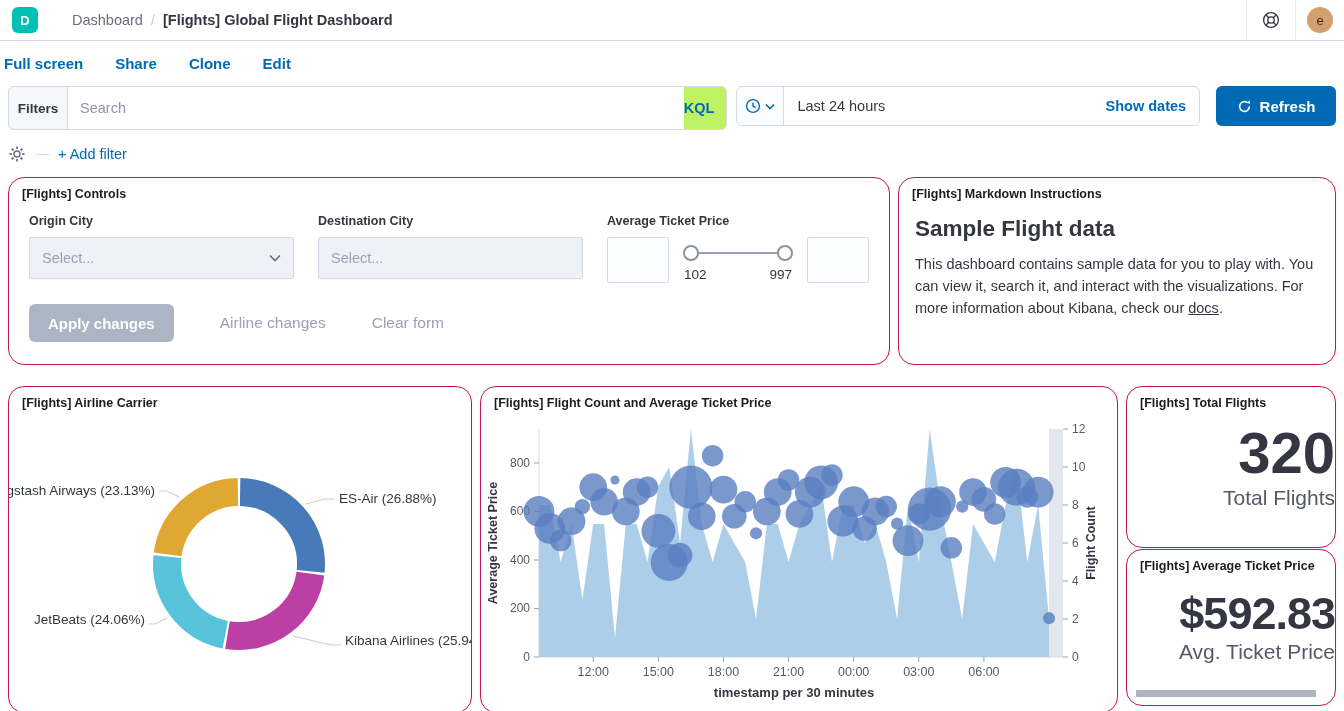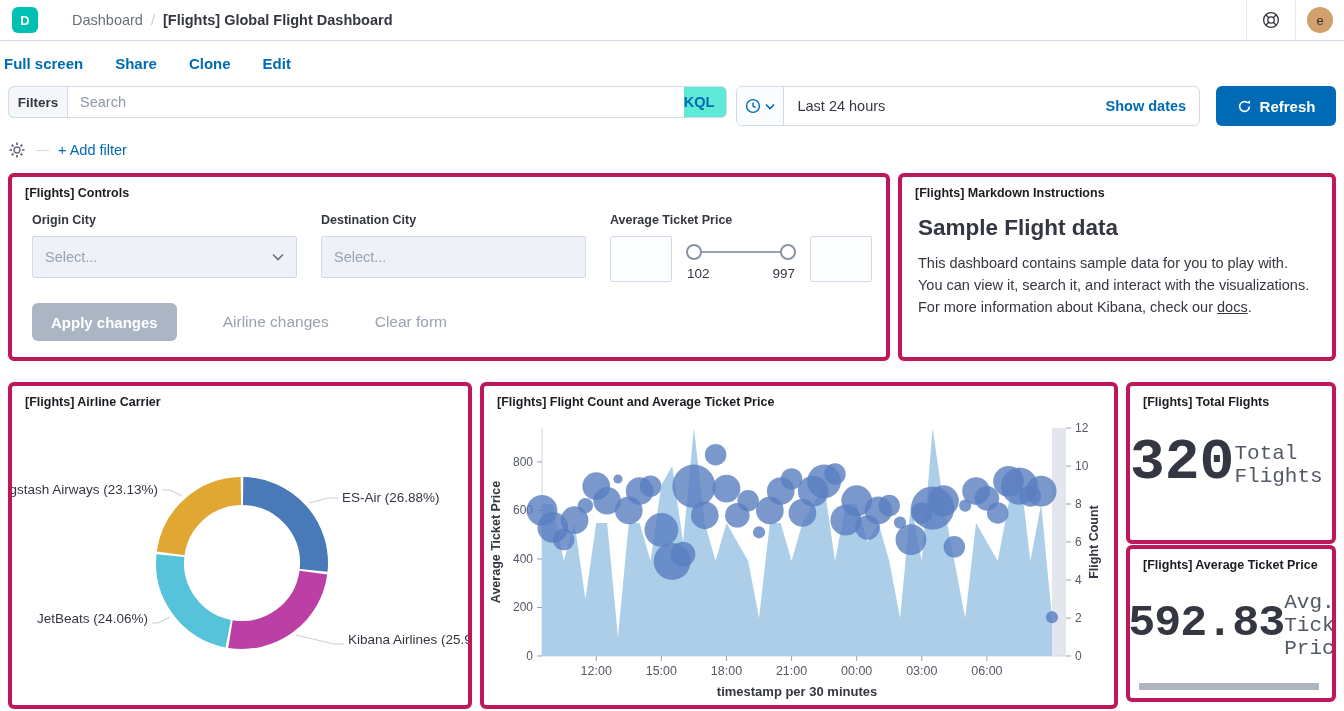--- a/index.html
+++ b/index.html
@@ -18,21 +18,21 @@
   .top-icon-cell { width:49px; height:100%; display:flex; align-items:center; justify-content:center; border-left:1px solid #E6EBF2; }
   .avatar { width:26px; height:26px; border-radius:50%; background:#D2A06E; color:#3b2f22;
     font-size:13px; display:flex; align-items:center; justify-content:center; }
 
   
   .toolbar { height:45px; display:flex; align-items:center; gap:32px; padding-left:4px; }
   .toolbar a { color:#006BB4; font-size:15px; font-weight:600; text-decoration:none; cursor:pointer; }
 
   
   .filter-row { display:flex; margin:0 8px; gap:9px; }
-  .search-group { width:720px; height:32px; border:1px solid #D3DAE6; border-radius:6px; background:#5eead4; display:flex; overflow:hidden; }
+  .search-group { width:720px; height:44px; border:1px solid #D3DAE6; border-radius:6px; background:#bef264; display:flex; overflow:hidden; }
   .filters-label { width:59px; background:#F5F7FA; border-right:1px solid #D3DAE6; display:flex;
     align-items:center; justify-content:center; font-size:13.5px; font-weight:700; color:#343741; }
   .search-input { flex:1; border:none; outline:none; padding:0 12px; font-size:14.5px; color:#343741; font-family:inherit; }
   .search-input::placeholder { color:#8C97A9; }
   .kql { align-self:center; padding-right:12px; color:#006BB4; font-size:14.5px; font-weight:600; cursor:pointer; }
   .time-group { width:464px; height:40px; border:1px solid #D3DAE6; border-radius:6px; background:#fff; display:flex; align-items:center; overflow:hidden; }
   .quick-select { width:47px; height:100%; background:#FBFCFD; border-right:1px solid #D3DAE6;
     display:flex; align-items:center; justify-content:center; gap:4px; cursor:pointer; }
   .time-text { flex:1; padding-left:13px; font-size:14.5px; color:#343741; }
   .show-dates { padding-right:13px; color:#006BB4; font-size:14.5px; font-weight:600; cursor:pointer; }
@@ -42,21 +42,21 @@
 
   
   .addfilter-row { height:30px; margin:9px 8px 0; display:flex; align-items:center; }
   .dash-sep { width:13px; height:1px; background:#D3DAE6; margin:0 9px 0 10px; }
   .add-filter { color:#006BB4; font-size:14.5px; cursor:pointer; }
 
   
   .dashboard { padding:8px 8px 0; }
   .row { display:flex; gap:8px; }
   .row2 { margin-top:21px; }
-  .panel { background:#fff; border:4px solid #be185d; border-radius:6px; position:relative; overflow:hidden;
+  .panel { background:#fff; border:1px solid #be185d; border-radius:16px; position:relative; overflow:hidden;
     box-shadow:0 1px 4px rgba(50,60,80,.06); }
   .panel-title { position:relative; z-index:2; padding:9px 10px 0 13px; font-size:12.5px; font-weight:700; color:#1A1C21; }
   .p-controls { width:882px; height:188px; }
   .p-markdown { flex:1; height:188px; }
   .p-airline  { width:464px; height:327px; }
   .p-chart    { flex:1; height:327px; }
   .right-col  { width:210px; display:flex; flex-direction:column; gap:1px; }
   .p-total    { height:162px; }
   .p-avg      { height:157px; }
 
@@ -84,21 +84,21 @@
   
   .md-body { padding:2px 16px 0; }
   .md-body h1 { font-size:22.5px; font-weight:700; color:#343741; margin:13px 0 11px; }
   .md-body p { font-size:14.5px; line-height:1.52; color:#343741; max-width:416px; }
   .md-body a { color:#343741; text-decoration:underline; cursor:pointer; }
 
   
   .chart-svg { position:absolute; left:0; top:0; z-index:1; }
 
   
-  .metric-body { position:absolute; inset:0; display:flex; flex-direction:row; align-items:center; justify-content:center;font-family:Liberation Mono, monospace; }
+  .metric-body { position:absolute; inset:0; display:flex; flex-direction:column; align-items:flex-end; justify-content:center; }
   .metric-value { font-weight:700; color:#343741; line-height:1; }
   .v-total { font-size:58px; }
   .v-avg   { font-size:45px; letter-spacing:-1px; }
   .metric-label { font-size:21px; color:#535A66; margin-top:4px; }
   .scroll-thumb { position:absolute; left:9px; bottom:8px; width:180px; height:7px; background:#AEB5BF; border-radius:1px; }
 
   
   .bottom-edge { margin-top:7px; height:5px; border-top:2px solid #8E95A0; background:#ECEFF3; }
 
   .icon-btn { cursor:pointer; display:flex; align-items:center; justify-content:center; }

